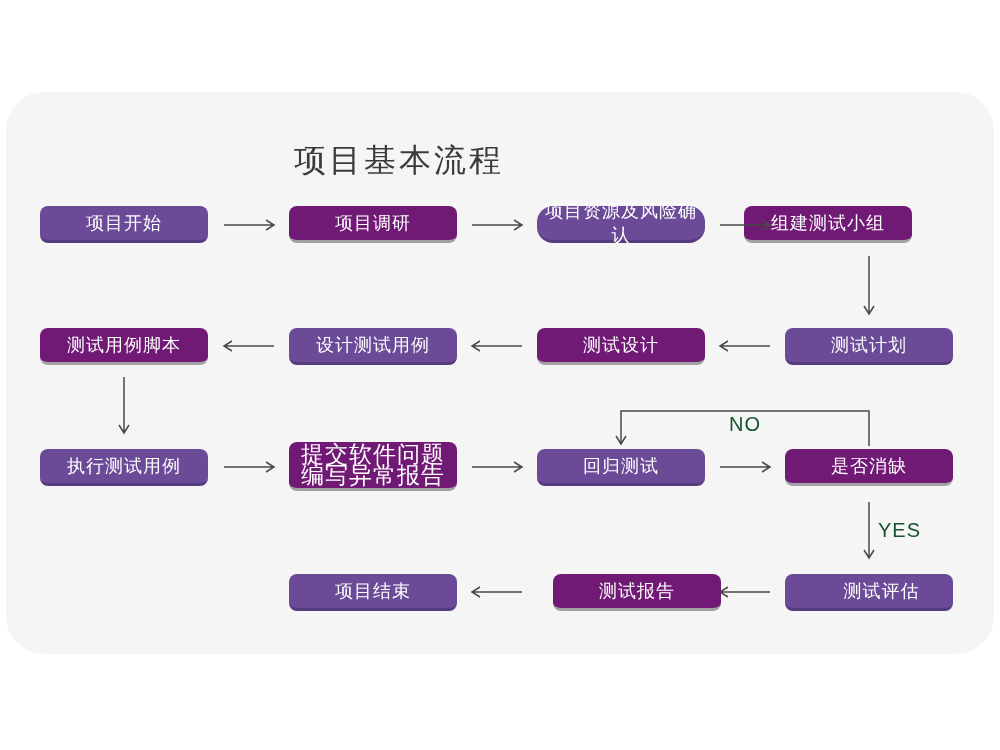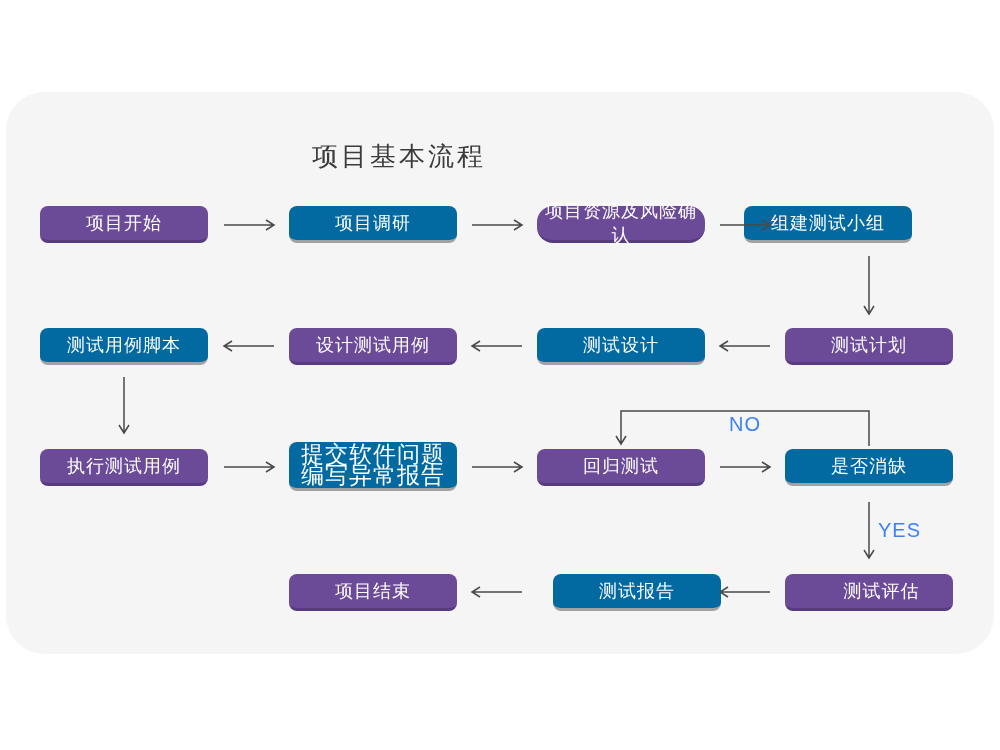--- a/index.html
+++ b/index.html
@@ -7,30 +7,30 @@
     position:relative; width:1000px; height:750px;
     background:#ffffff; overflow:hidden;
     font-family:"Liberation Sans","DejaVu Sans",sans-serif;
   }
   .panel {
     position:absolute; left:6px; top:92px; width:988px; height:562px;
     background:#f5f5f6; border-radius:38px;
   }
   .title {
     position:absolute; left:0; top:139px; width:798px;
-    text-align:center; font-size:26px; font-weight:500;
+    text-align:center; font-size:32px; font-weight:500;
     letter-spacing:3px; color:#3b3b3b;
   }
   .node {
     position:absolute; width:168px; height:37px; box-sizing:border-box;
     border-radius:8px; display:flex; align-items:center; justify-content:center;
     color:#ffffff; font-size:18px; letter-spacing:1px; text-align:center;
   }
   .node.purple { background:#6b4a97; border-bottom:3px solid #563b7e; }
-  .node.gray   { background:#0369a1; border-bottom:3px solid #a2a2a4; }
+  .node.gray   { background:#701a75; border-bottom:3px solid #a2a2a4; }
   .node.tall   { height:49px; flex-direction:column; font-size:23px; line-height:21px; }
 
   .n0  { left:40px;  top:206px; }
   .n1  { left:289px; top:206px; }
   .n2  { left:537px; top:206px;border-radius:16px; }
   .n3  { left:744px; top:206px; }
   .n4  { left:785px; top:328px; }
   .n5  { left:537px; top:328px; }
   .n6  { left:289px; top:328px; }
   .n7  { left:40px;  top:328px; }
@@ -39,21 +39,21 @@
   .n10 { left:537px; top:449px; }
   .n11 { left:785px; top:449px; }
   .n12 { left:785px; top:574px;padding-left:25px; }
   .n13 { left:537px; top:574px;margin-left:16px; }
   .n14 { left:289px; top:574px; }
 
   .arrows { position:absolute; left:0; top:0; width:1000px; height:750px; pointer-events:none; }
   .arrows path { stroke:#4a4a4a; stroke-width:1.5; fill:none; }
 
   .edge-label {
-    position:absolute; font-size:20px; color:#3b82f6; letter-spacing:1px;
+    position:absolute; font-size:20px; color:#14532d; letter-spacing:1px;
   }
   .label-no  { left:722px; top:413px; width:46px; text-align:center; }
   .label-yes { left:878px; top:519px; }
 </style>
 </head>
 <body>
 
 <div class="canvas">
   <div class="panel"></div>
 

